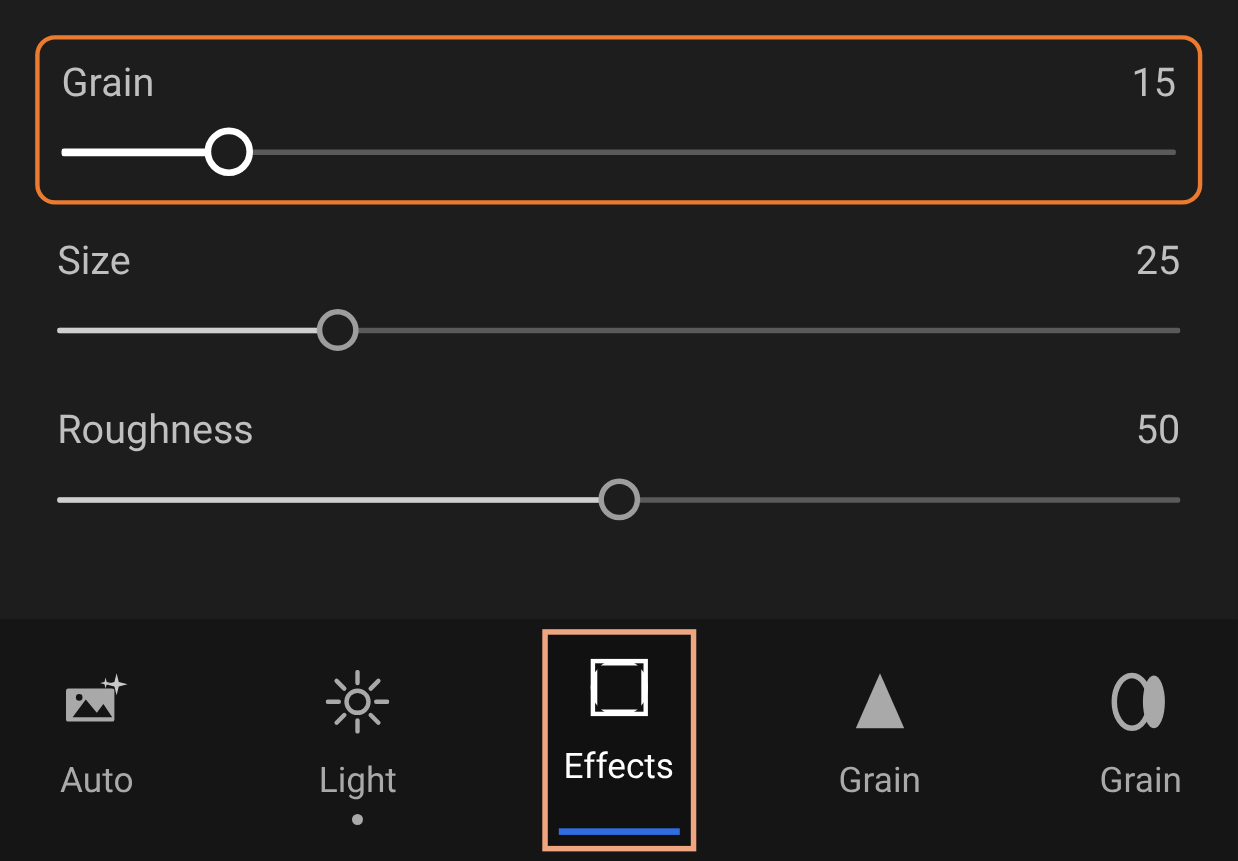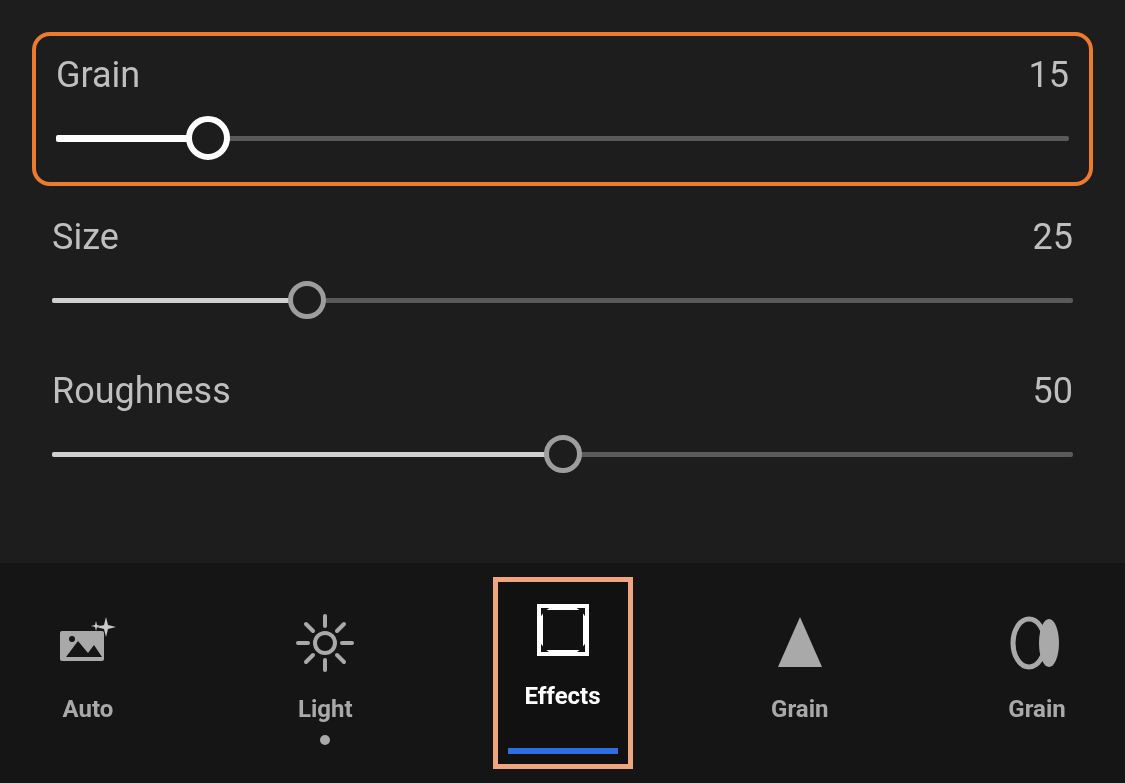--- a/index.html
+++ b/index.html
@@ -101,22 +101,22 @@
   }
   .tab.selected {
     color: #ffffff;
   }
   .tab.highlighted {
     border: 5px solid #efa680;
     background: #111111;
     padding-bottom: 54px;
   }
   .tab-label {
-    font-size: 24px;
-    font-weight: 700;
+    font-size: 32px;
+    font-weight: 400;
   }
   .tab.selected .tab-label {
     color: #ffffff;
   }
   .tab-indicator {
     position: absolute;
     bottom: 10px;
     width: 110px;
     height: 6px;
     background: #2f6de0;

